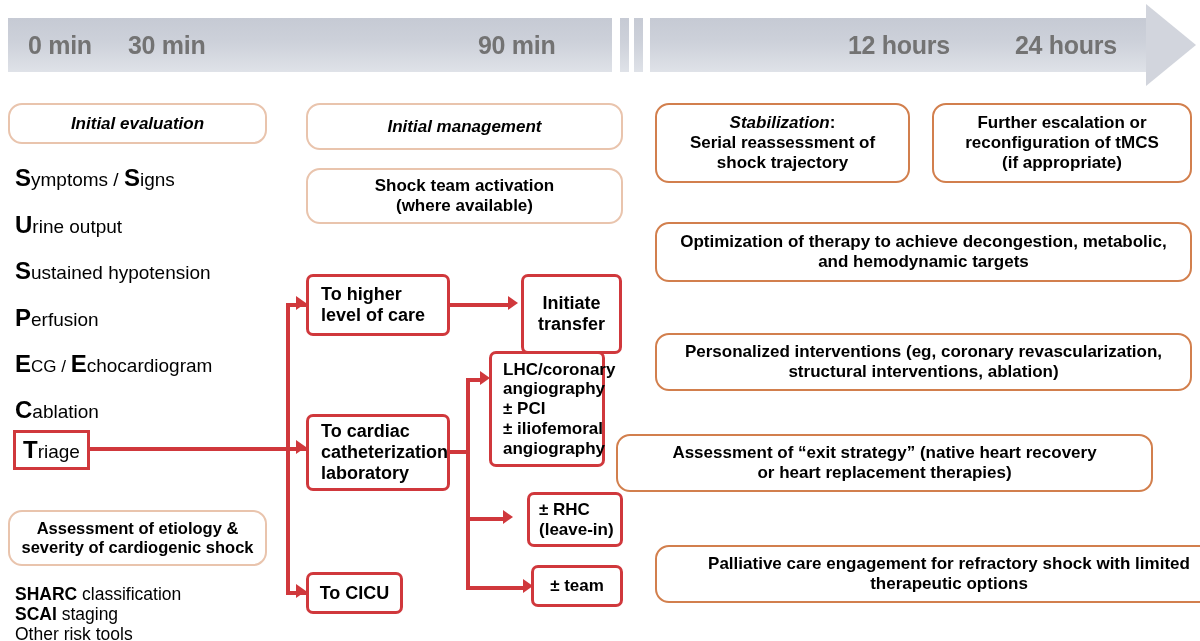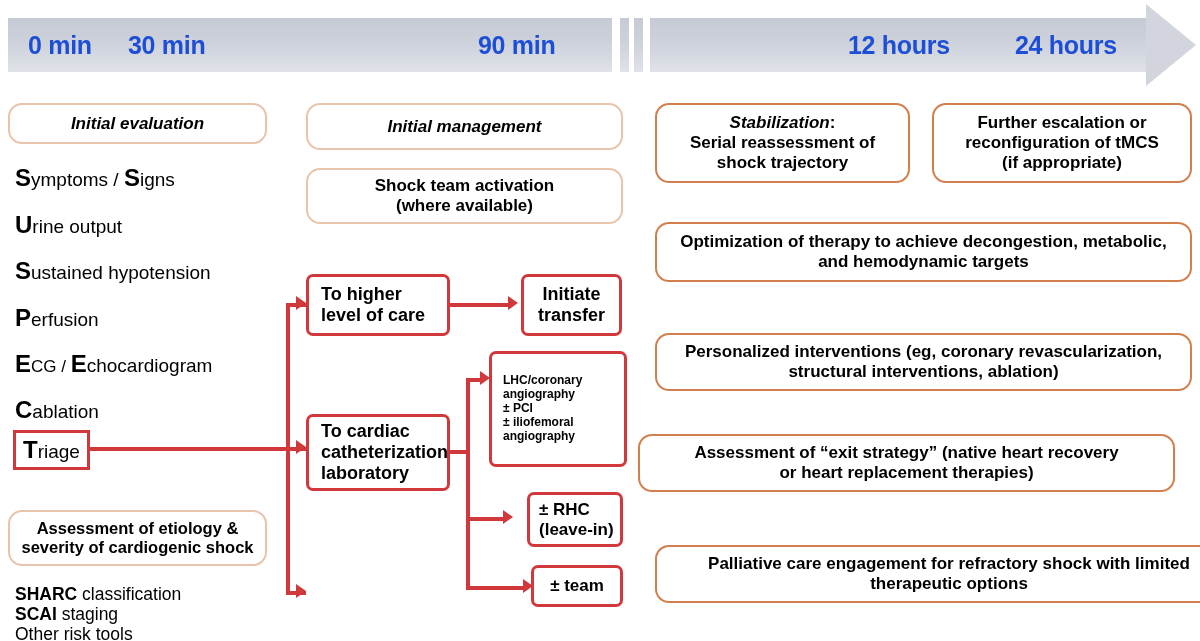--- a/index.html
+++ b/index.html
@@ -26,21 +26,21 @@
   .tl-head{
     position:absolute;left:1146px;top:4px;width:0;height:0;
     border-top:41px solid transparent;
     border-bottom:41px solid transparent;
     border-left:50px solid #d2d5dd;
   }
   .tl-label{
     position:absolute;top:18px;height:54px;
     display:flex;align-items:center;
     font-weight:bold;font-size:25px;letter-spacing:-0.3px;
-    color:#1d4ed8;white-space:nowrap;
+    color:#737373;white-space:nowrap;
   }
 
   
   .box{
     position:absolute;box-sizing:border-box;
     background:#ffffff;
     display:flex;align-items:center;justify-content:center;
     text-align:center;
     font-weight:bold;
     line-height:1.16;
@@ -149,65 +149,66 @@
   <div class="ah" style="left:296px;top:440px"></div>
   <div class="ln" style="left:286px;top:591px;width:20px;height:4px"></div>
   <div class="ah" style="left:296px;top:584px"></div>
 
   <div class="box red" style="left:306px;top:274px;width:144px;height:62px;font-size:18px;white-space:pre-line;padding-left:12px;justify-content:flex-start;text-align:left">To higher
 level of care</div>
 
   <div class="ln" style="left:450px;top:303px;width:62px;height:4px"></div>
   <div class="ah" style="left:508px;top:296px"></div>
 
-  <div class="box red" style="left:521px;top:274px;width:101px;height:62px;font-size:18px;white-space:pre-line">Initiate
+  <div class="box red" style="left:521px;top:274px;width:101px;height:80px;font-size:18px;white-space:pre-line">Initiate
 transfer</div>
 
   <div class="box red" style="left:306px;top:414px;width:144px;height:77px;font-size:18px;white-space:pre-line;padding-left:12px;justify-content:flex-start;text-align:left">To cardiac
 catheterization
 laboratory</div>
 
   <div class="ln" style="left:450px;top:450px;width:20px;height:4px"></div>
   <div class="ln" style="left:466px;top:378px;width:4px;height:212px"></div>
   <div class="ln" style="left:466px;top:378px;width:18px;height:4px"></div>
   <div class="ah" style="left:480px;top:371px"></div>
   <div class="ln" style="left:466px;top:517px;width:40px;height:4px"></div>
   <div class="ah" style="left:503px;top:510px"></div>
   <div class="ln" style="left:466px;top:586px;width:60px;height:4px"></div>
   <div class="ah" style="left:523px;top:579px"></div>
 
-  <div class="box red" style="left:489px;top:351px;width:138px;height:116px;font-size:12px;white-space:pre-line;padding-left:11px;justify-content:flex-start;text-align:left">LHC/coronary
+  <div class="box red" style="left:489px;top:351px;width:116px;height:116px;font-size:17px;white-space:pre-line;padding-left:11px;justify-content:flex-start;text-align:left">LHC/coronary
 angiography
 ± PCI
 ± iliofemoral
 angiography</div>
 
   <div class="box red" style="left:527px;top:492px;width:96px;height:55px;font-size:17px;white-space:pre-line;padding-left:9px;justify-content:flex-start;text-align:left">± RHC
 (leave-in)</div>
 
   <div class="box red" style="left:531px;top:565px;width:92px;height:42px;font-size:17px">± team</div>
 
+  <div class="box red" style="left:306px;top:572px;width:97px;height:42px;font-size:18px">To CICU</div>
 
   <div class="box orange" style="left:655px;top:103px;width:255px;height:80px;font-size:17px">
     <div>
       <span class="ital">Stabilization</span><span class="noital">:</span><br>
       <span style="white-space:pre-line">Serial reassessment of
 shock trajectory</span>
     </div>
   </div>
 
   <div class="box orange" style="left:932px;top:103px;width:260px;height:80px;font-size:17px;white-space:pre-line">Further escalation or
 reconfiguration of tMCS
 (if appropriate)</div>
 
   <div class="box orange" style="left:655px;top:222px;width:537px;height:60px;font-size:17px;white-space:pre-line">Optimization of therapy to achieve decongestion, metabolic,
 and hemodynamic targets</div>
 
   <div class="box orange" style="left:655px;top:333px;width:537px;height:58px;font-size:17px;white-space:pre-line">Personalized interventions (eg, coronary revascularization,
 structural interventions, ablation)</div>
 
-  <div class="box orange" style="left:638px;top:434px;width:537px;height:58px;font-size:17px;white-space:pre-line">Assessment of “exit strategy” (native heart recovery
+  <div class="box orange" style="left:616px;top:434px;width:537px;height:58px;font-size:17px;white-space:pre-line">Assessment of “exit strategy” (native heart recovery
 or heart replacement therapies)</div>
 
   <div class="box orange" style="left:655px;top:545px;width:588px;height:58px;font-size:17px;white-space:pre-line">Palliative care engagement for refractory shock with limited
 therapeutic options</div>
 
 </div>
 
 </body></html>

